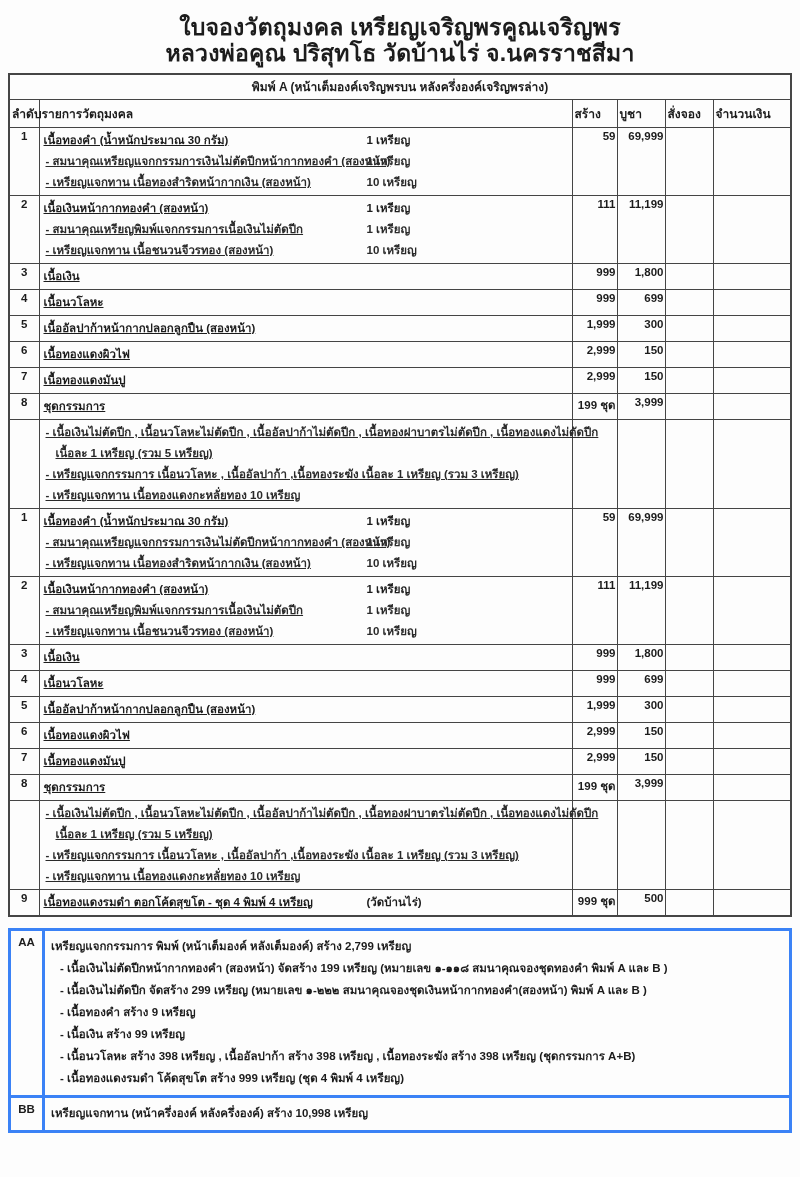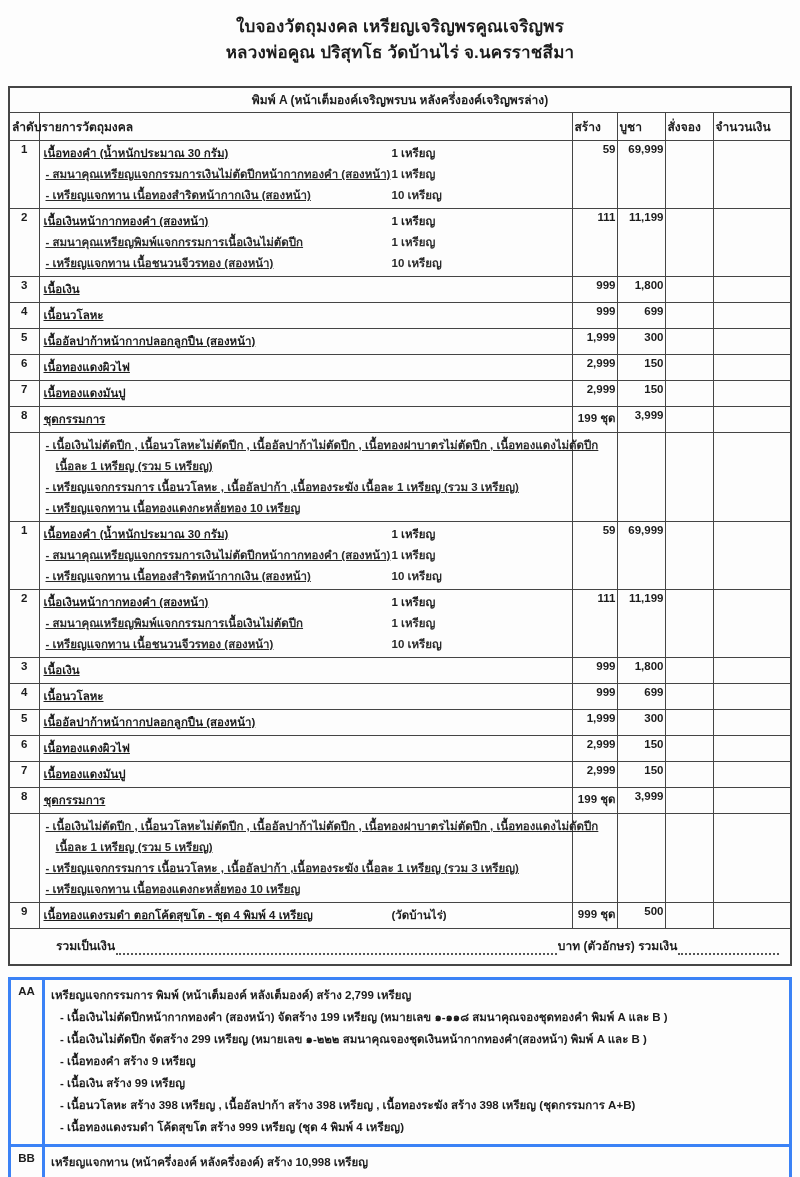--- a/index.html
+++ b/index.html
@@ -3,41 +3,41 @@
 <meta charset="utf-8">
 <style>
   html,body{margin:0;padding:0;}
   body{
     width:800px;height:1177px;overflow:hidden;
     background:#fdfdfd;color:#1c1c1c;
     font-family:"Liberation Sans","DejaVu Sans",sans-serif;
   }
   .page{width:784px;margin:0 auto;padding-top:14px;}
   .title{
-    text-align:center;font-weight:bold;font-size:17px;line-height:26px;
+    text-align:center;font-weight:bold;font-size:23px;line-height:26px;
     letter-spacing:.2px;
   }
   
   table{border-collapse:collapse;width:100%;table-layout:fixed;}
-  table.main{border:2px solid #454545;margin-top:20px;}
+  table.main{border:2px solid #454545;margin-top:7px;}
   table.main td{border:1px solid #454545;vertical-align:top;font-size:11.5px;}
   tr.sec td{
     text-align:center;font-weight:bold;padding:2px 2px 3px;font-size:12px;
   }
   tr.colhdr td{
     text-align:left;font-weight:bold;padding:4px 2px;font-size:12px;
   }
   td.c-no{text-align:center;font-weight:bold;padding-top:2px;}
   td.c-desc{padding:2px 4px;}
   td.c-made,td.c-price{text-align:right;font-weight:bold;padding-top:2px;}
   .line{position:relative;line-height:21px;white-space:nowrap;text-decoration:underline;}
   .lmain{font-weight:bold;}
   .lsub{font-weight:bold;color:#2a2a2a;padding-left:2px;}
   .lindent{padding-left:12px;}
-  .lqty{position:absolute;left:348px;top:0;font-weight:bold;}
+  .lqty{position:absolute;left:323px;top:0;font-weight:bold;}
   tr.detail td{border-top:1px solid #454545;}
   
   tr.total td{padding:7px 10px 9px 0;}
   .tline{display:flex;align-items:flex-end;font-weight:bold;font-size:12px;padding-left:46px;}
   .tline span{white-space:nowrap;}
   .leader{border-bottom:2px dotted #555;height:11px;margin:0 1px;}
   .l1{flex:4.6;}
   .l2{flex:1.05;}
   
   table.notes{border:2px solid #454545;margin-top:11px;}
@@ -294,30 +294,20 @@
     <td class="c-no">9</td>
     <td class="c-desc">
             <div class="line lmain"><span class="ltext">เนื้อทองแดงรมดำ ตอกโค้ดสุขโต    - ชุด 4 พิมพ์ 4 เหรียญ</span><span class="lqty">(วัดบ้านไร่)</span></div>
           </td>
     <td class="c-made">999 ชุด</td>
     <td class="c-price">500</td>
     <td class="c-fill"></td>
     <td class="c-fill"></td>
   </tr>
 
-  <tr class="total">
-    <td colspan="6">
-      <div class="tline">
-        <span>รวมเป็นเงิน</span>
-        <span class="leader l1"></span>
-        <span>บาท (ตัวอักษร) รวมเงิน</span>
-        <span class="leader l2"></span>
-      </div>
-    </td>
-  </tr>
 </tbody>
   </table>
 
   <table class="notes">
     <colgroup>
         <col style="width:34px">
         <col>
       </colgroup>
     <tbody>
   <tr>

